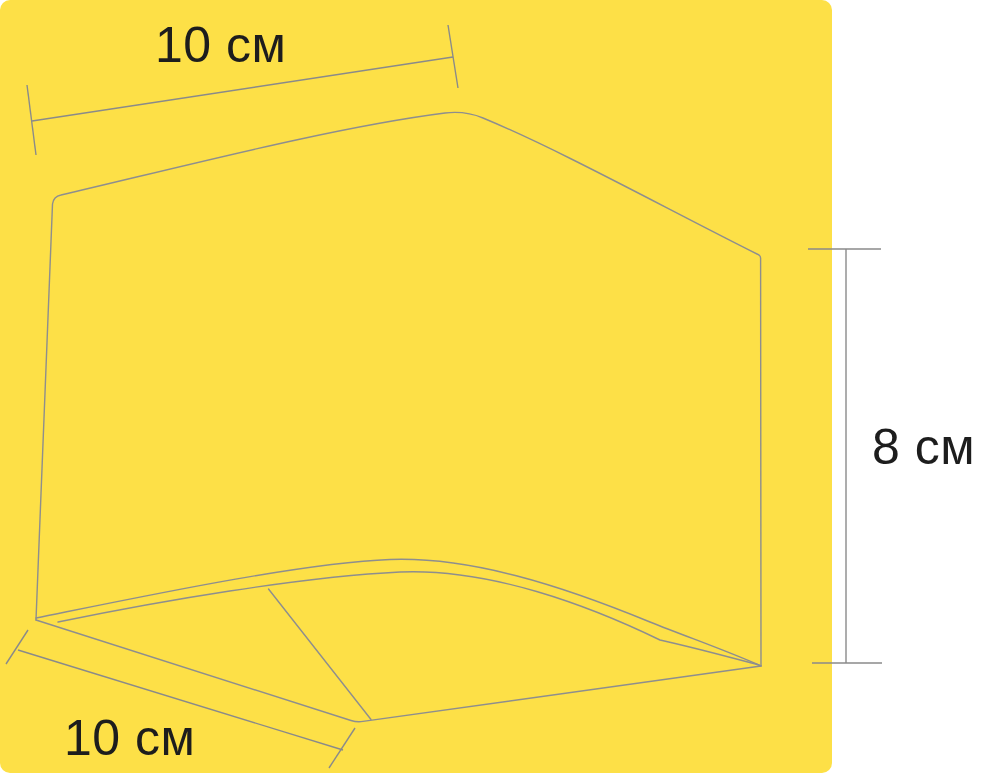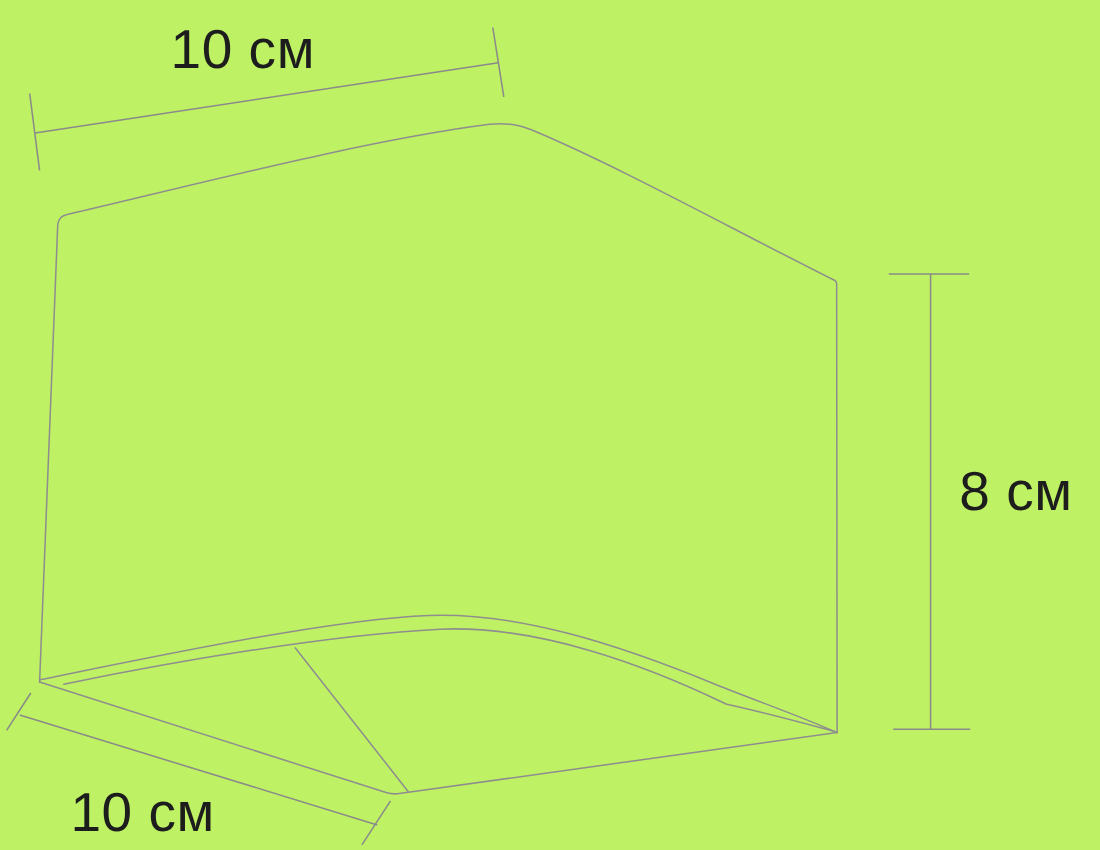--- a/index.html
+++ b/index.html
@@ -6,23 +6,24 @@
     margin: 0;
     padding: 0;
     width: 1000px;
     height: 773px;
     background: #ffffff;
     overflow: hidden;
     font-family: "Liberation Sans", sans-serif;
   }
   .canvas-wrap {
     position: relative;
-    width: 1000px;
+    width: 832px;
     height: 773px;
-    background: #bef264;
+    background: #fde047;
+    border-radius: 10px;
   }
   svg { display: block; }
   .ln {
     fill: none;
     stroke: #8e8e8e;
     stroke-width: 1.4;
     stroke-linecap: round;
     stroke-linejoin: round;
   }
   .dim {

